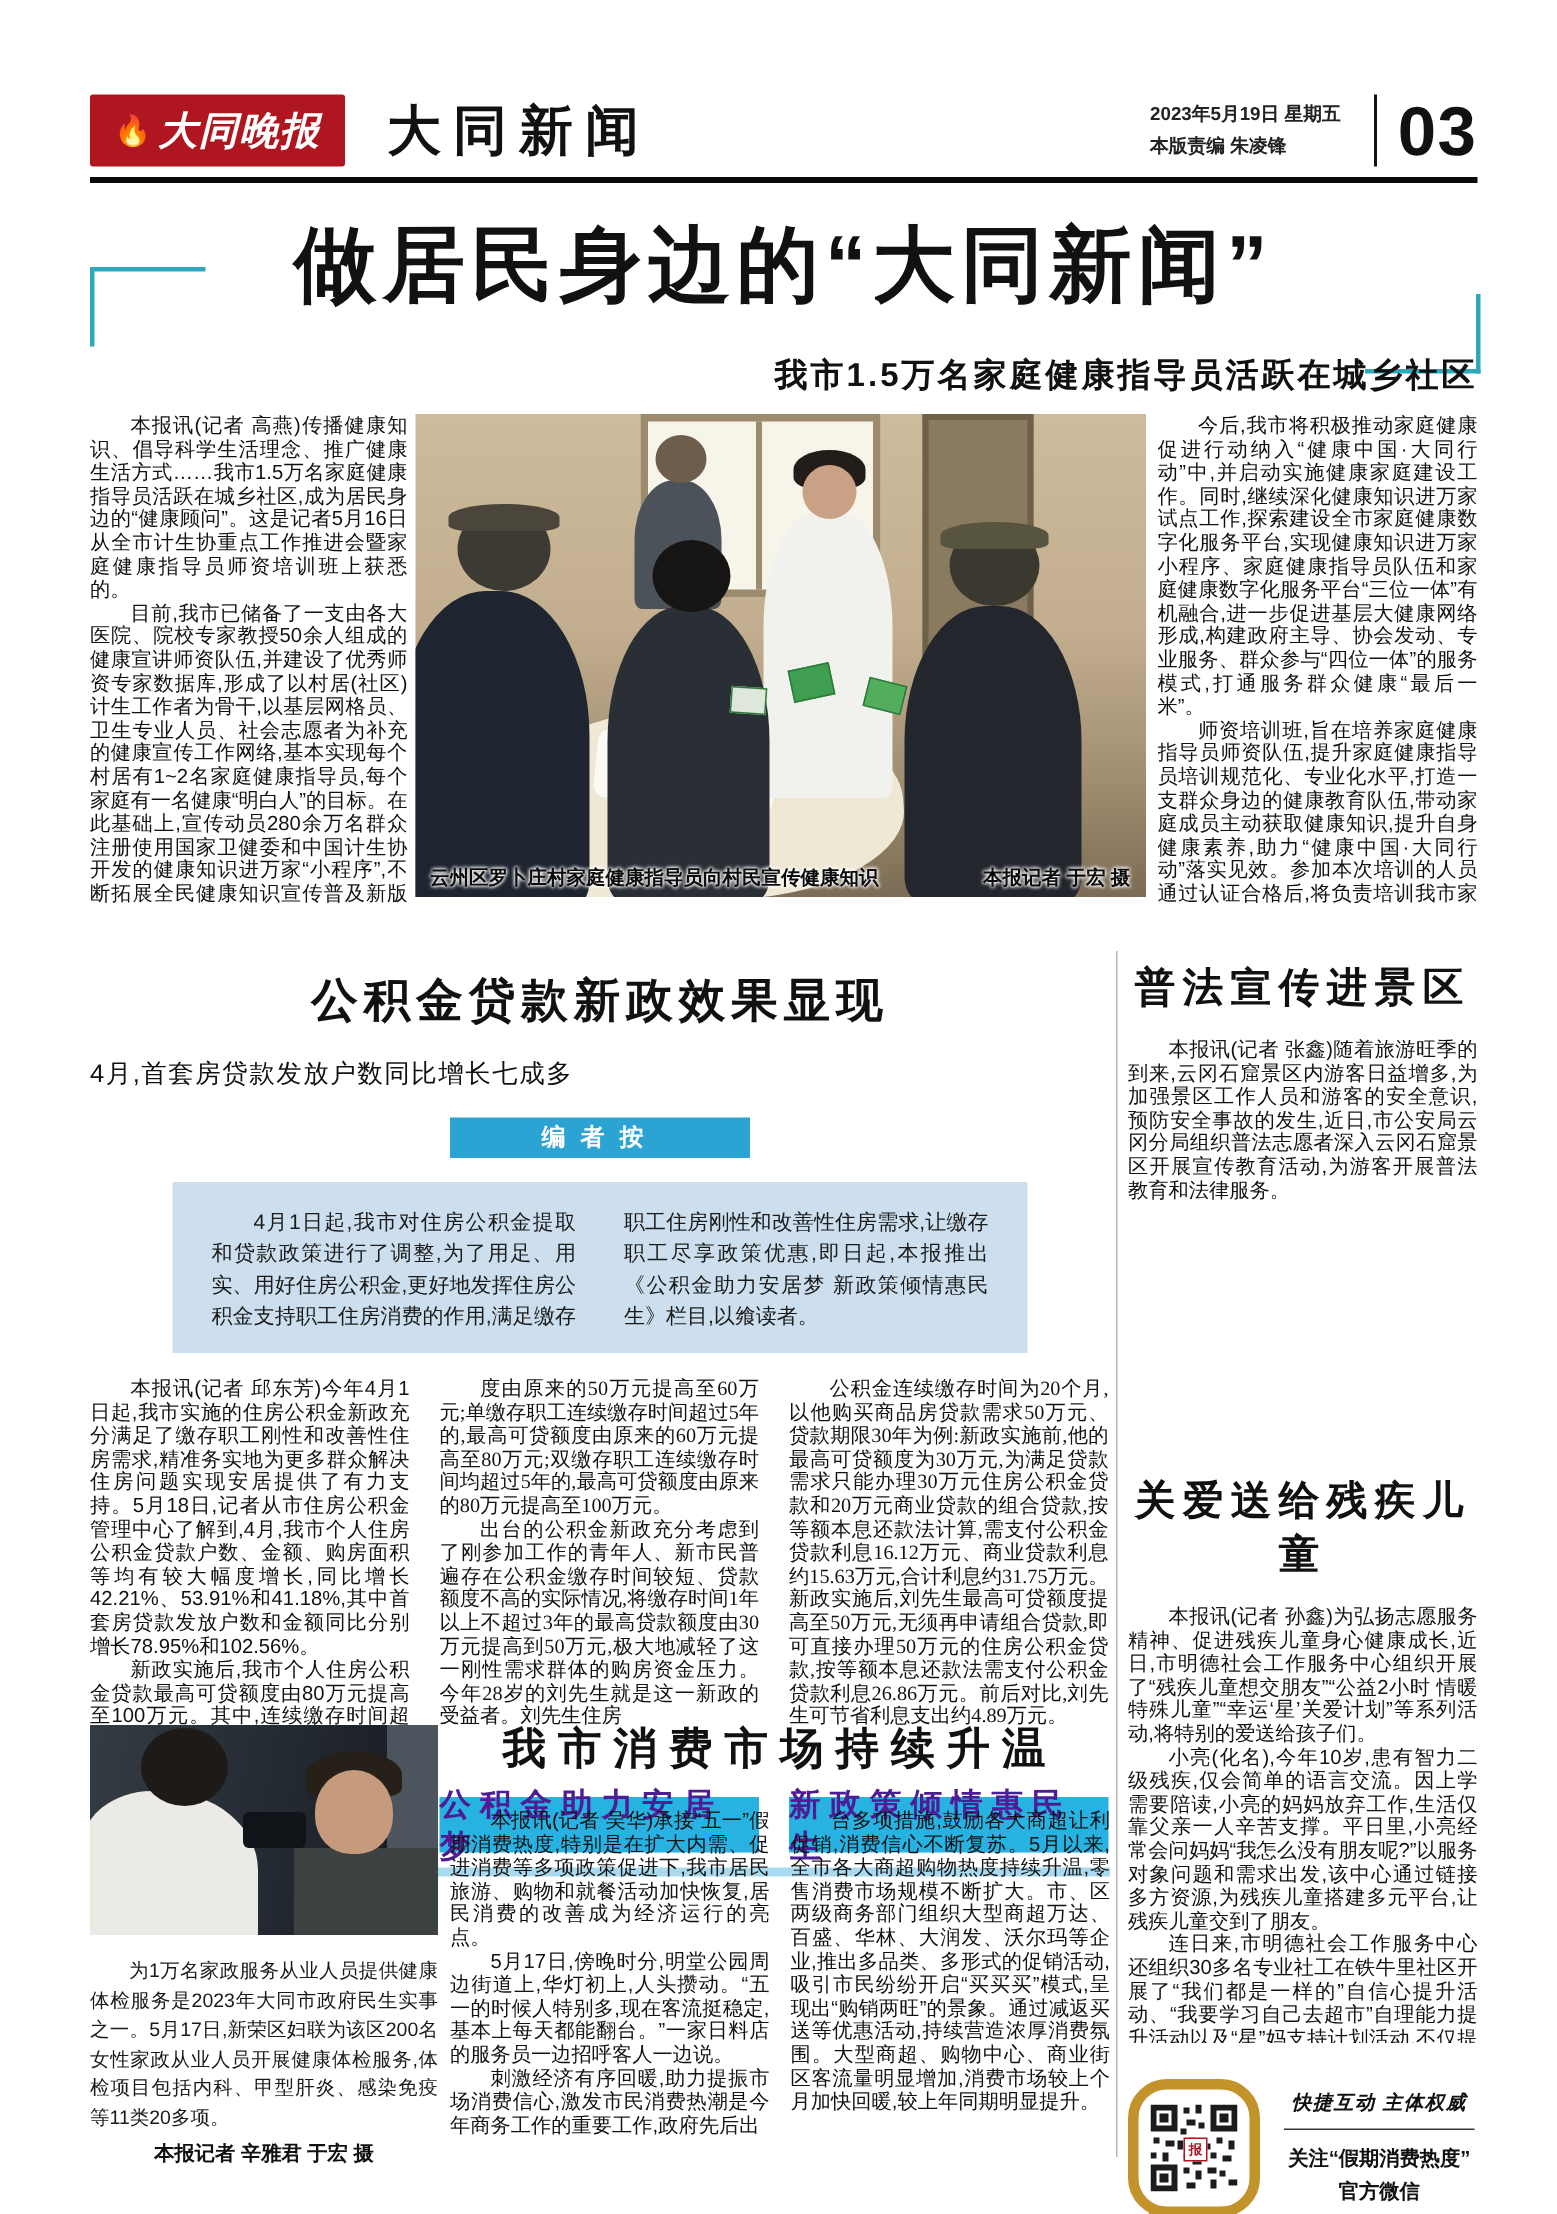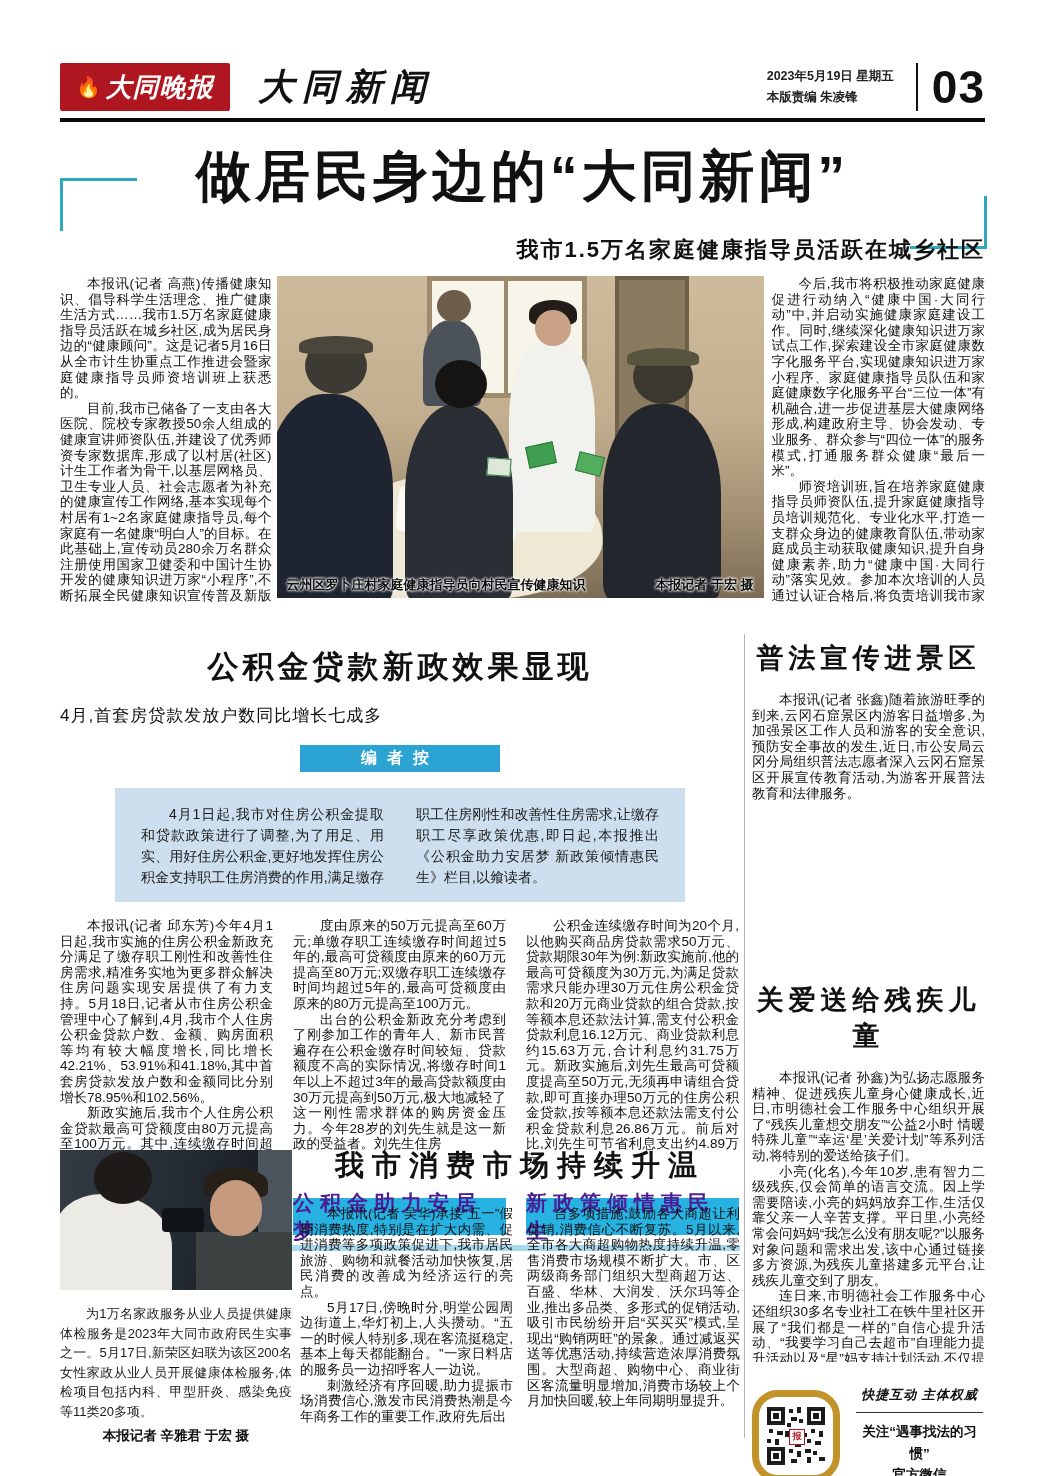--- a/index.html
+++ b/index.html
@@ -3,21 +3,21 @@
 <meta charset="utf-8">
 <style>
   html,body{margin:0;padding:0;background:#e8e8e8;}
   #page{position:relative;width:1038px;height:1476px;background:#ffffff;margin:0 auto;
         font-family:"Liberation Sans","DejaVu Sans",sans-serif;color:#111;overflow:hidden;}
   
   .hdr{position:absolute;left:60px;top:62px;width:925px;height:50px;display:flex;align-items:center;}
   .logo{width:170px;height:48px;background:#b01620;color:#fff;display:flex;align-items:center;justify-content:center;
         font-weight:bold;font-size:26px;font-style:italic;letter-spacing:1px;border-radius:2px;}
   .logo .flame{font-size:20px;margin-right:3px;font-style:normal;}
-  .section-title{font-size:36px;font-weight:900;letter-spacing:8px;margin-left:28px;font-style:italic;}
+  .section-title{font-size:36px;font-weight:900;letter-spacing:8px;margin-left:28px;}
   .hdr-meta{margin-left:auto;text-align:left;font-size:12.5px;font-weight:bold;line-height:1.7;color:#222;}
   .hdr-divider{width:2px;height:48px;background:#111;margin:0 14px 0 22px;}
   .page-num{font-size:46px;font-weight:900;letter-spacing:1px;}
   .black-rule{position:absolute;left:60px;top:118px;width:925px;height:4px;background:#0a0a0a;}
   
   .lead-headline{position:absolute;left:60px;top:146px;width:925px;text-align:center;
                  font-size:55px;font-weight:900;letter-spacing:4px;line-height:1.1;}
   .bracket-left{position:absolute;left:60px;top:178px;width:74px;height:50px;
                 border-top:3px solid #2ea8bb;border-left:3px solid #2ea8bb;}
   .bracket-right{position:absolute;left:910px;top:196px;width:74px;height:50px;
@@ -65,21 +65,21 @@
   .fund-title{text-align:center;font-size:31px;font-weight:900;letter-spacing:4px;margin-top:14px;}
   .fund-subtitle{text-align:left;font-size:17px;margin-top:16px;letter-spacing:1px;}
   .note-wrap{margin:18px 55px 0 55px;}
   .note-label{width:200px;height:27px;margin:16px auto;background:#2ba3d3;color:#fff;display:flex;
               align-items:center;justify-content:center;font-size:16px;font-weight:bold;letter-spacing:10px;}
   .note-box{background:#cddfee;padding:16px 26px 14px 26px;}
   .note-box .note-text{columns:2;column-gap:32px;font-size:14px;line-height:21px;text-align:justify;color:#1a1a1a;}
   .note-box p{margin:0;text-indent:2em;}
   .fund-cols{display:flex;margin-top:16px;}
   .fund-col{width:213px;display:flex;flex-direction:column;}
-  .fund-col + .fund-col{margin-left:20px;}
+  .fund-col + .fund-col{margin-left:20px;font-family:Liberation Serif, serif;}
   .fund-text{height:268px;overflow:hidden;}
   .banner{height:37px;background:#27b2e2;color:#4c1d95;display:flex;align-items:center;justify-content:center;
           font-size:21px;font-weight:bold;letter-spacing:6px;margin-top:12px;}
   .fund-bottom-rule{height:6px;background:#a9d9ee;margin-top:10px;}
   
   .vrule{position:absolute;left:744px;top:634px;width:1px;height:804px;background:#b5b5b5;}
   .sidebar{position:absolute;left:752px;top:632px;width:233px;}
   .side-title{text-align:center;font-size:27px;font-weight:900;letter-spacing:5px;margin:8px 0 16px 0;}
   .side-text{height:auto;overflow:hidden;}
   .law-text{height:268px;}
@@ -280,21 +280,21 @@
                 <rect x="23" y="3" width="3" height="3"></rect>
                 <rect x="3" y="23" width="3" height="3"></rect>
               </g>
           </svg>
           <div class="qr-logo">报</div>
         </div>
       </div>
       <div class="wechat-text">
         <div class="wc1">快捷互动 主体权威</div>
         <div class="wc-rule"></div>
-        <div class="wc2">关注“遇事找法的习惯”</div>
+        <div class="wc2">关注“假期消费热度”</div>
         <div class="wc2">官方微信</div>
       </div>
     </div>
   </div>
 
   <div class="photo-news">
     <div class="clinic-photo">
       <div class="cp-panel"></div>
       <div class="cp-pbody"></div>
       <div class="cp-phair"></div>

